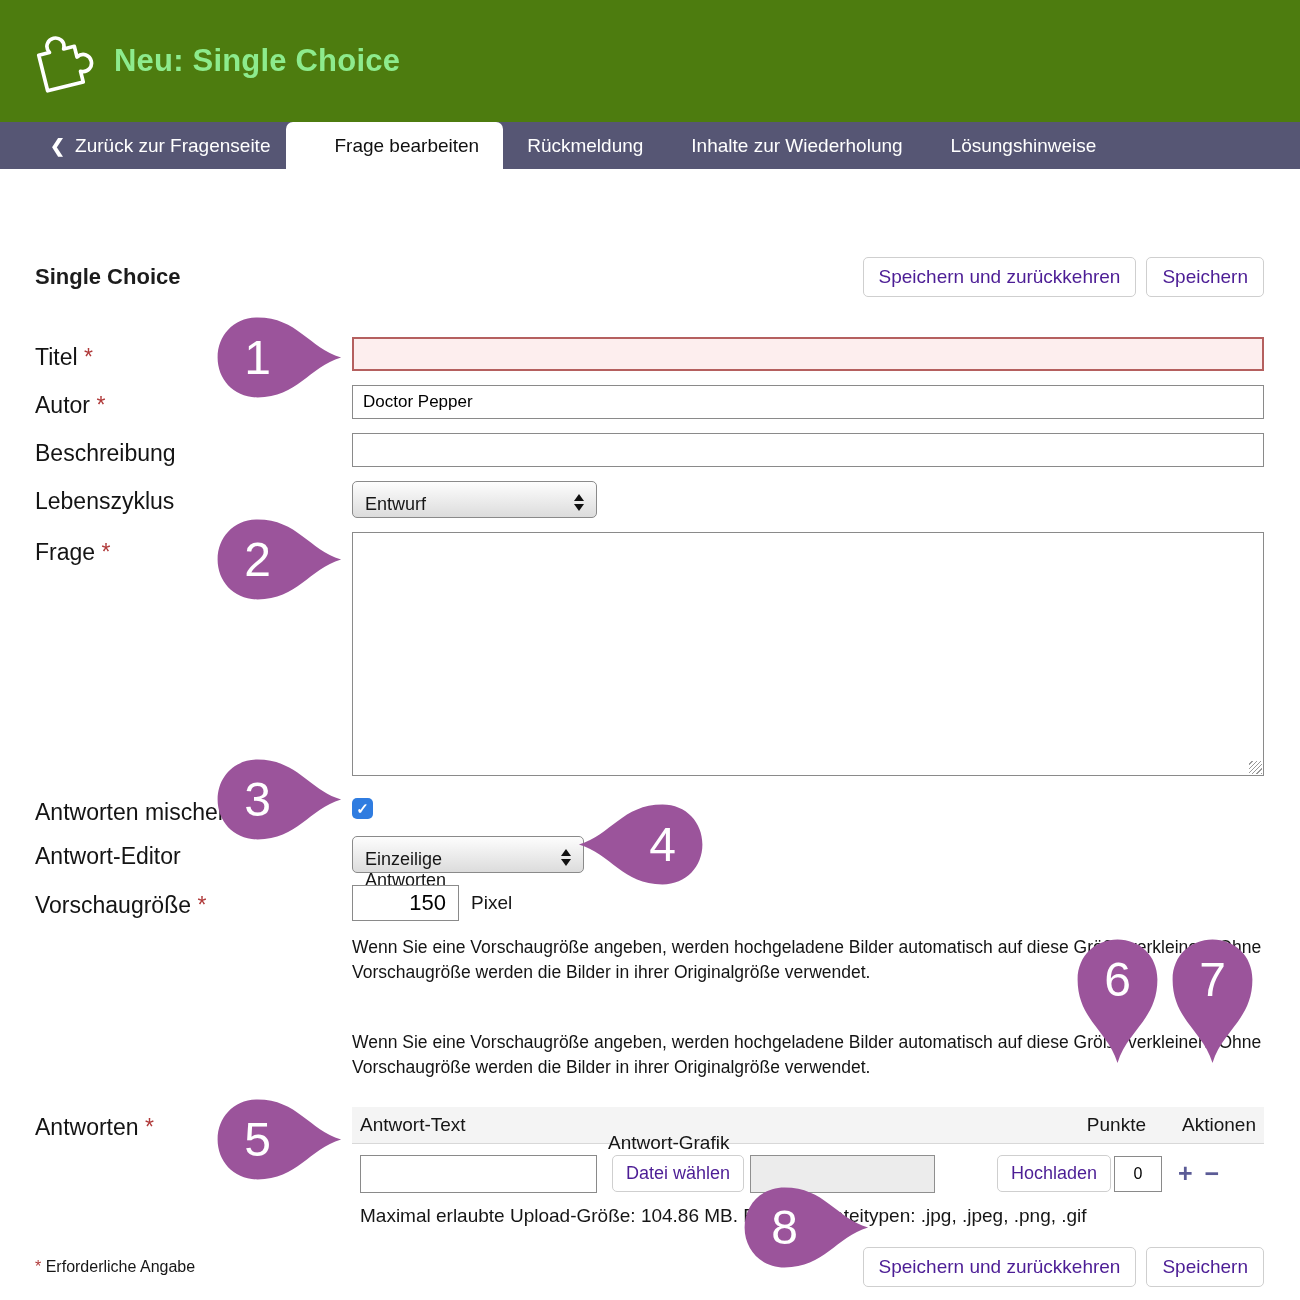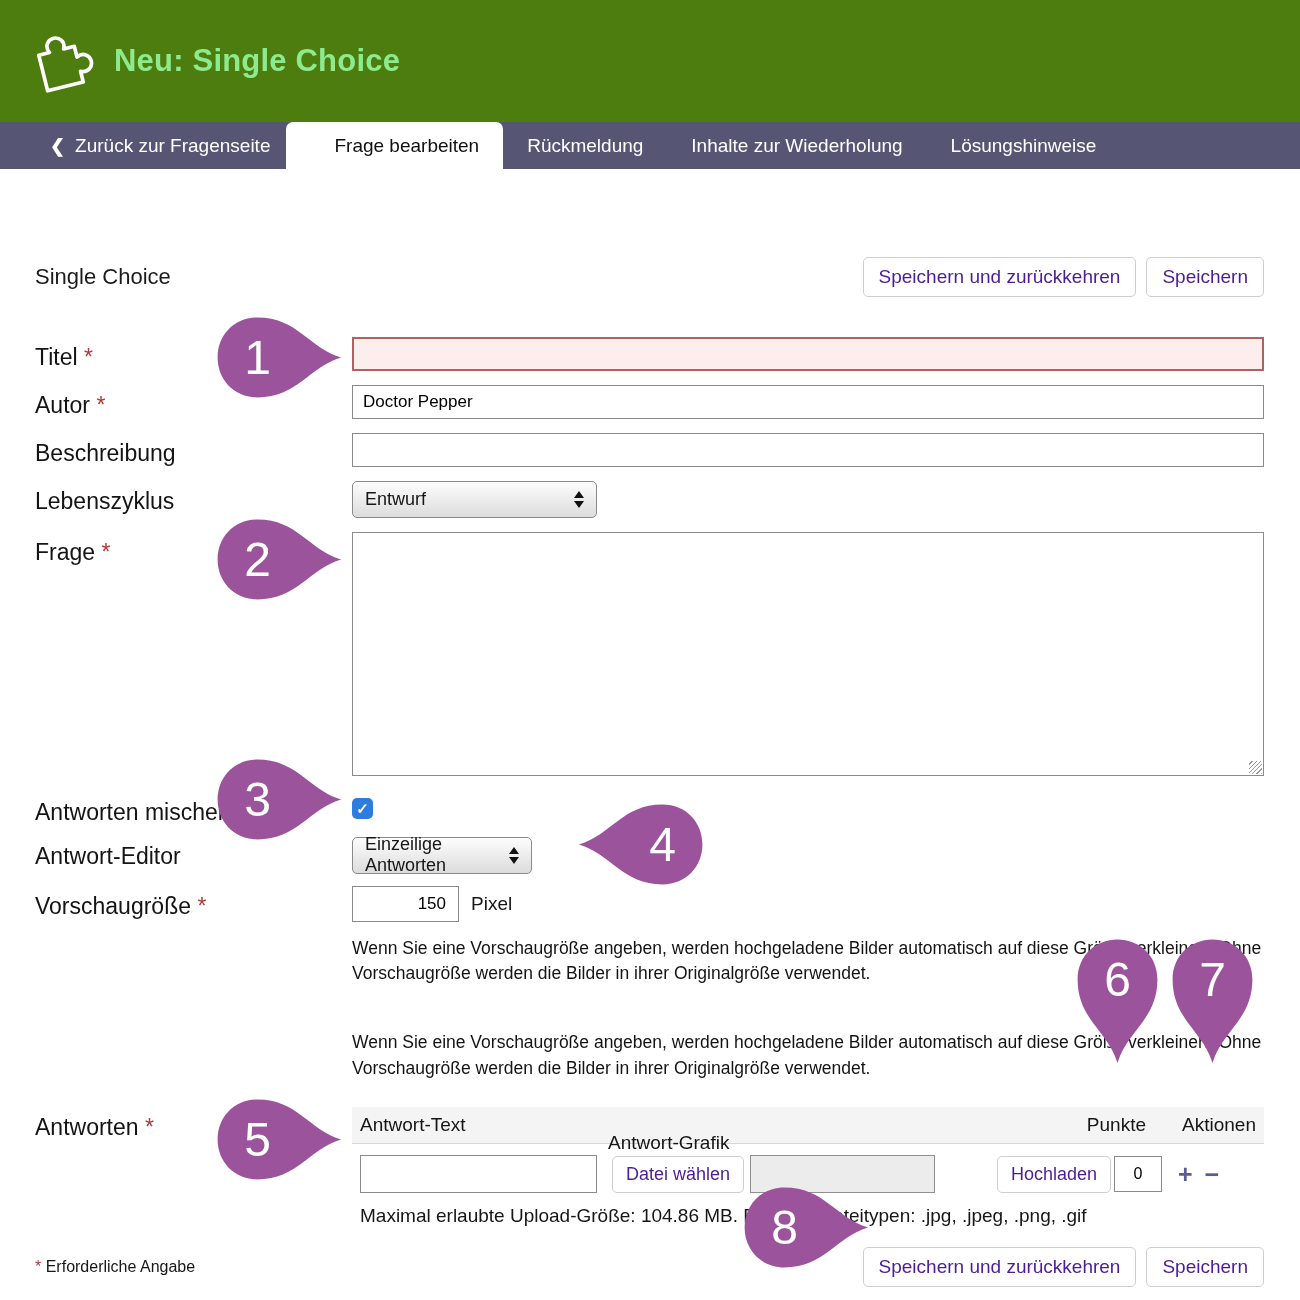--- a/index.html
+++ b/index.html
@@ -15,41 +15,41 @@
   
   .tabbar { height:47px; background:#565674; display:flex; align-items:stretch; padding-left:38px; }
   .backlink { display:flex; align-items:center; gap:10px; color:#fff; font-size:19px; padding:0 12px; cursor:pointer; }
   .backlink .chev { font-size:18px; font-weight:700; }
   .tab { display:flex; align-items:center; padding:0 24px; color:#fff; font-size:19px; cursor:pointer; }
   .tab.active { background:#fff; color:#101010; border-radius:7px 7px 0 0; margin-left:4px;padding-left:48px; }
 
   
   .content { padding:0 36px 0 35px; }
   .topbar { margin-top:88px; display:flex; justify-content:space-between; align-items:center; }
-  .h1 { font-size:22px; font-weight:400; color:#1c1c1c; }
+  .h1 { font-size:22px; font-weight:700; color:#1c1c1c; }
   .btnrow { display:flex; gap:10px; }
   .btn { background:#fff; border:1px solid #cfcfcf; border-radius:5px; padding:8px 15px; font-size:19px; color:#4c1d95; font-family:inherit; cursor:pointer; white-space:nowrap; }
 
   
   .form { margin-top:40px; }
   .frow { display:flex; margin-bottom:14px; }
   .flabel { width:317px; flex:0 0 317px; font-size:23px; padding-top:7px; color:#141414; }
   .req { color:#b03a3a; }
   .fctrl { flex:1; min-width:0; }
   .inp { width:100%; height:34px; border:1px solid #8a8a8a; background:#fff; font-size:17px; padding:0 10px; font-family:inherit; }
   .inp.error { border:2px solid #b5605f; background:#fdeeee; }
-  .sel { height:37px; border:1px solid #8a8a8a; border-radius:5px; background:linear-gradient(#fdfdfd,#dcdcdc); display:inline-flex; align-items:center; justify-content:space-between; padding:0 12px; font-size:18px; cursor:pointer;gap:30px; }
+  .sel { height:37px; border:1px solid #8a8a8a; border-radius:5px; background:linear-gradient(#fdfdfd,#dcdcdc); display:inline-flex; justify-content:space-between; padding:12px 12px; font-size:18px; cursor:pointer;gap:30px; }
   .sel .arrows { display:flex; flex-direction:column; gap:3px; margin-left:18px; }
   .sel .arrows i { display:block; width:0; height:0; border-left:5px solid transparent; border-right:5px solid transparent; }
   .sel .arrows .up { border-bottom:7px solid #111; }
   .sel .arrows .dn { border-top:7px solid #111; }
   .txtarea { position:relative; width:100%; height:244px; border:1px solid #8a8a8a; background:#fff; }
   .grip { position:absolute; right:1px; bottom:1px; width:13px; height:13px; background:repeating-linear-gradient(135deg, transparent, transparent 2px, #9a9a9a 2px, #9a9a9a 3px); cursor:nwse-resize; }
   .chk { width:21px; height:21px; border-radius:5px; background:#2f7ce0; color:#fff; display:flex; align-items:center; justify-content:center; font-size:15px; font-weight:700; margin-top:6px; cursor:pointer; }
-  .numinp { width:107px; height:36px; border:1px solid #8a8a8a; font-size:17px; text-align:right; padding:0 12px; font-family:inherit; }
+  .numinp { width:107px; height:36px; border:1px solid #8a8a8a; font-size:22px; text-align:right; padding:0 12px; font-family:inherit; }
   .unit { font-size:19px; margin-left:12px; }
   .inline { display:flex; align-items:center; }
   .hint { font-size:17.5px; line-height:1.45; color:#141414; max-width:912px; }
   .hint.first { margin-top:14px; }
   .hint.second { margin-top:44px; }
 
   
   .atable { width:100%; }
   .athead { display:flex; align-items:center; background:#f4f4f4; border-bottom:1px solid #d8d8d8; height:37px; font-size:19px; padding:0 8px; }
   .ac-text { width:248px; flex:0 0 248px; }
@@ -172,21 +172,21 @@
         <div class="fctrl">
           <div class="chk">
             <span>✓</span>
           </div>
         </div>
       </div>
 
       <div class="frow" style="margin-bottom:12px">
         <div class="flabel">Antwort-Editor</div>
         <div class="fctrl">
-          <div class="sel" style="width:180px">
+          <div class="sel" style="width:232px">
             <span>Einzeilige Antworten</span>
             <span class="arrows">
                 <i class="up"></i>
                 <i class="dn"></i>
               </span>
           </div>
         </div>
       </div>
 
       <div class="frow" style="margin-bottom:0">

